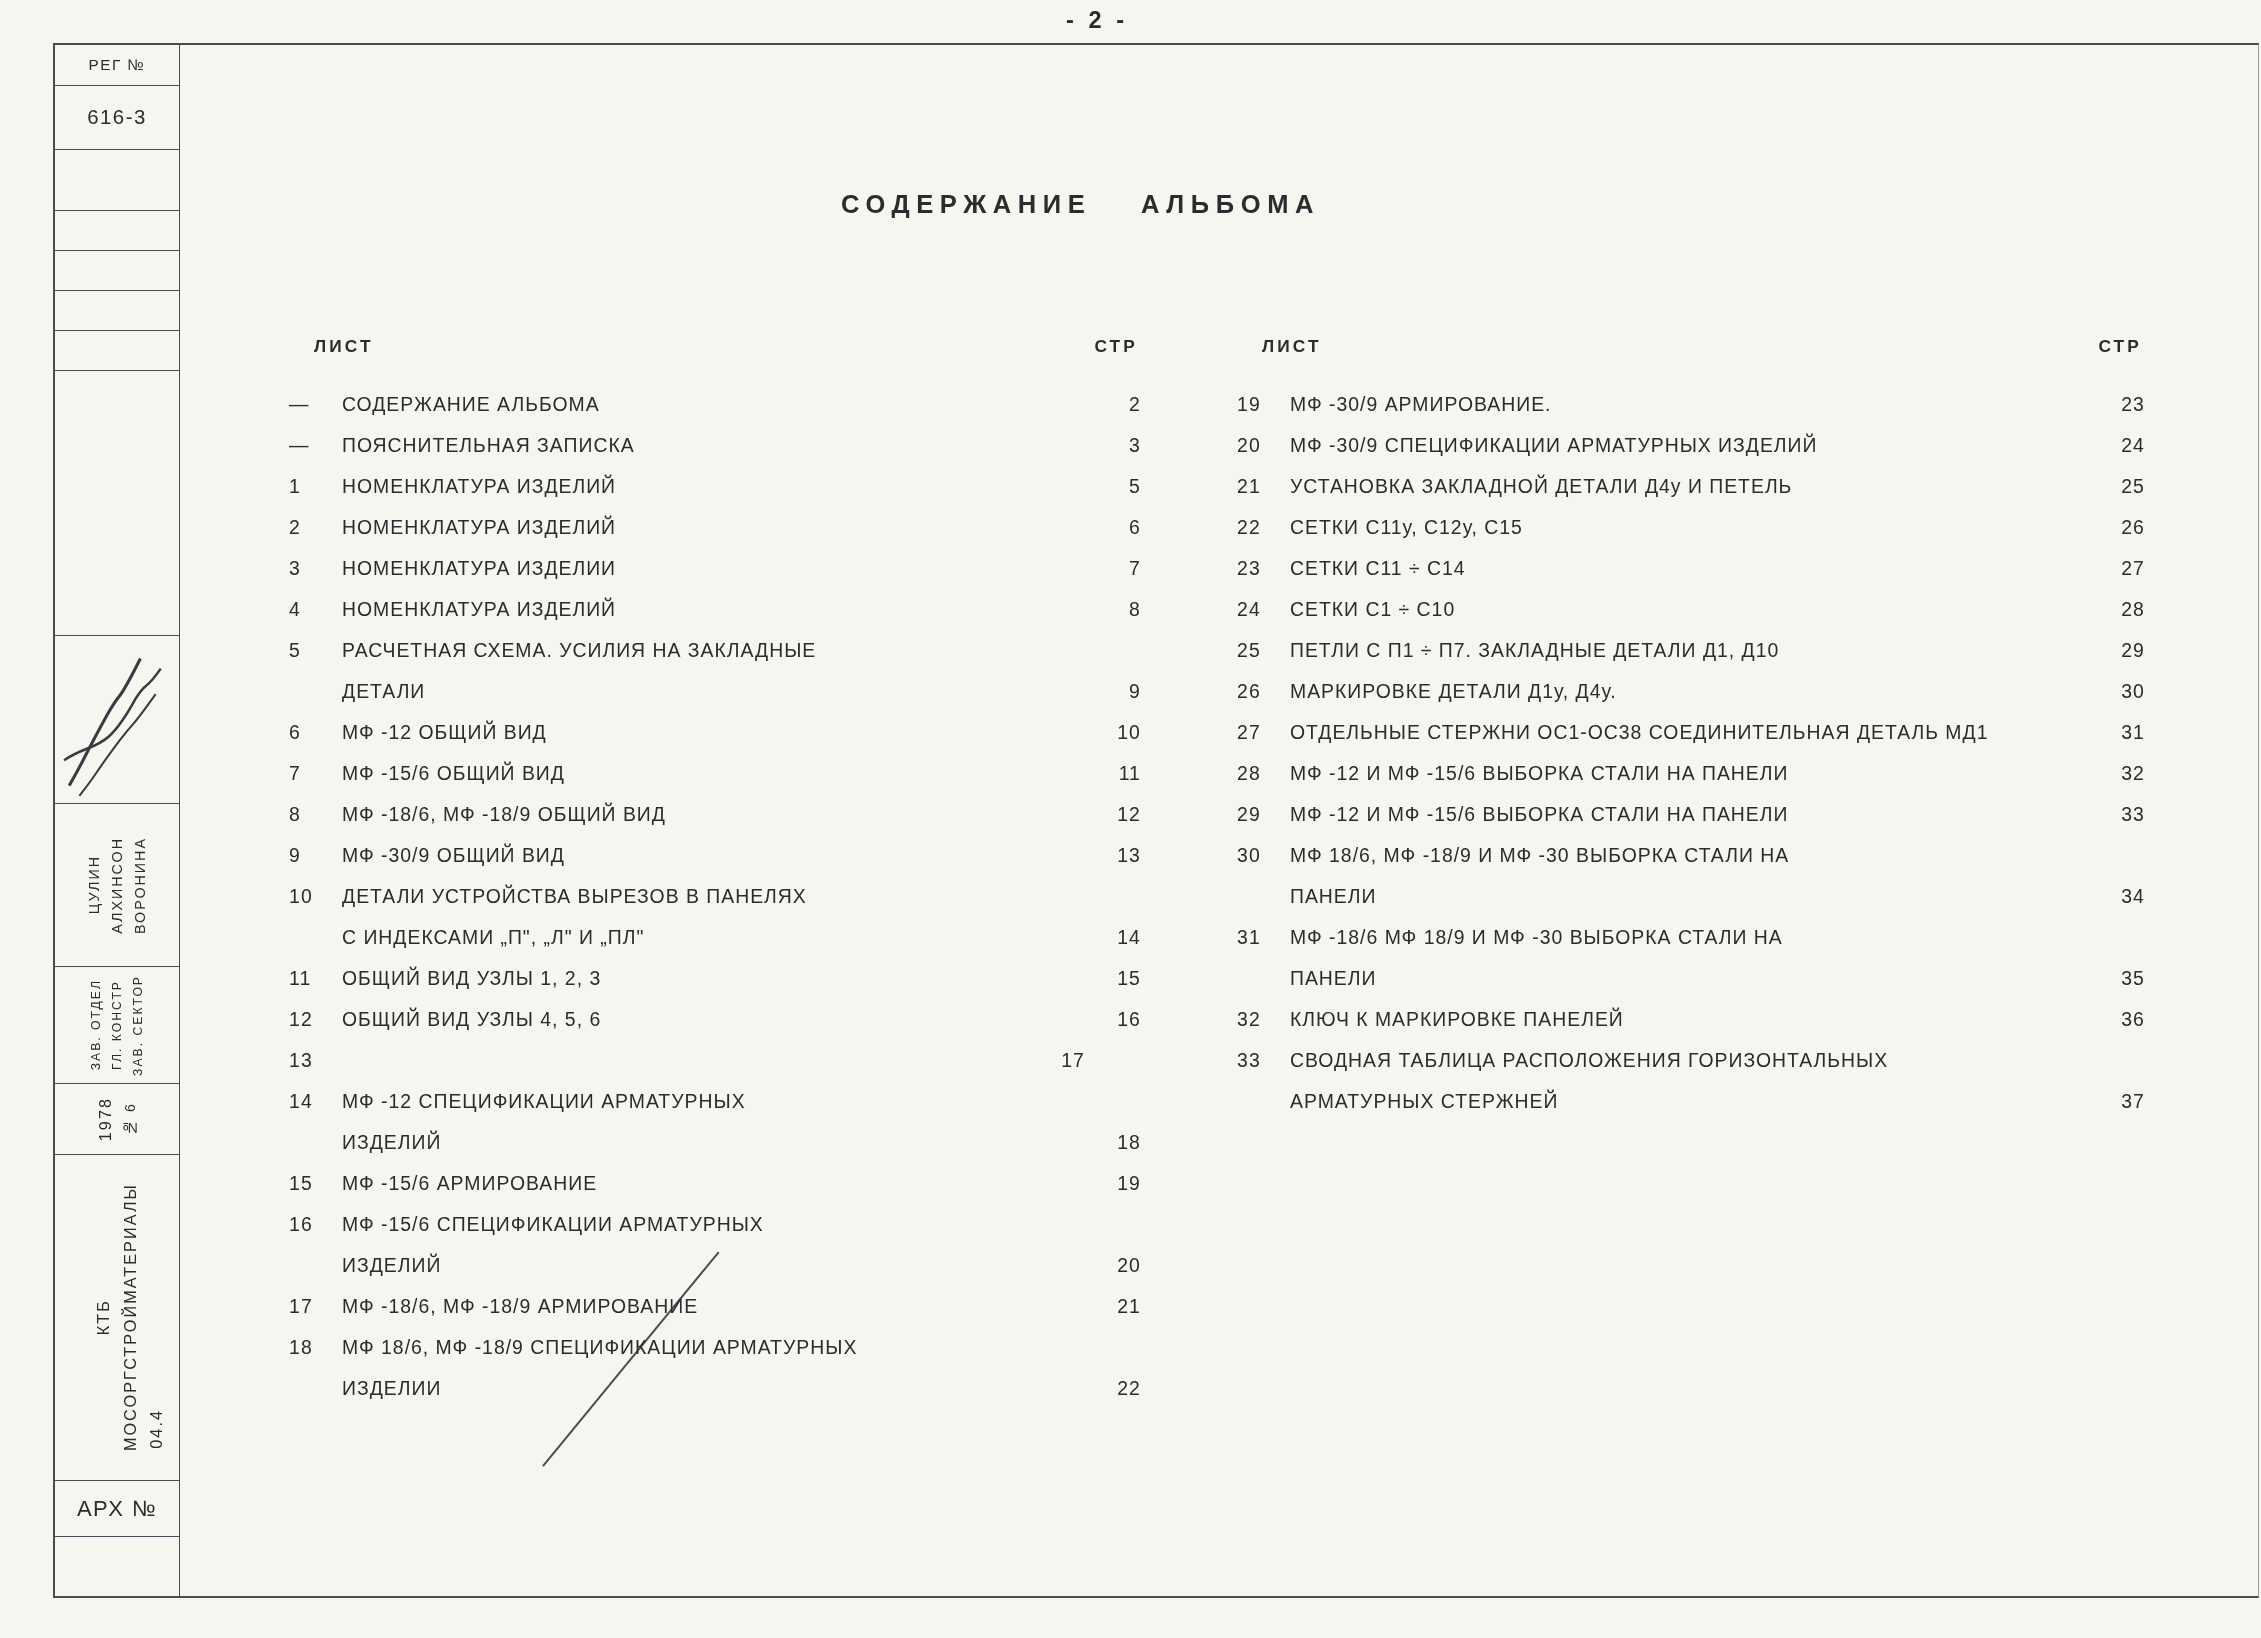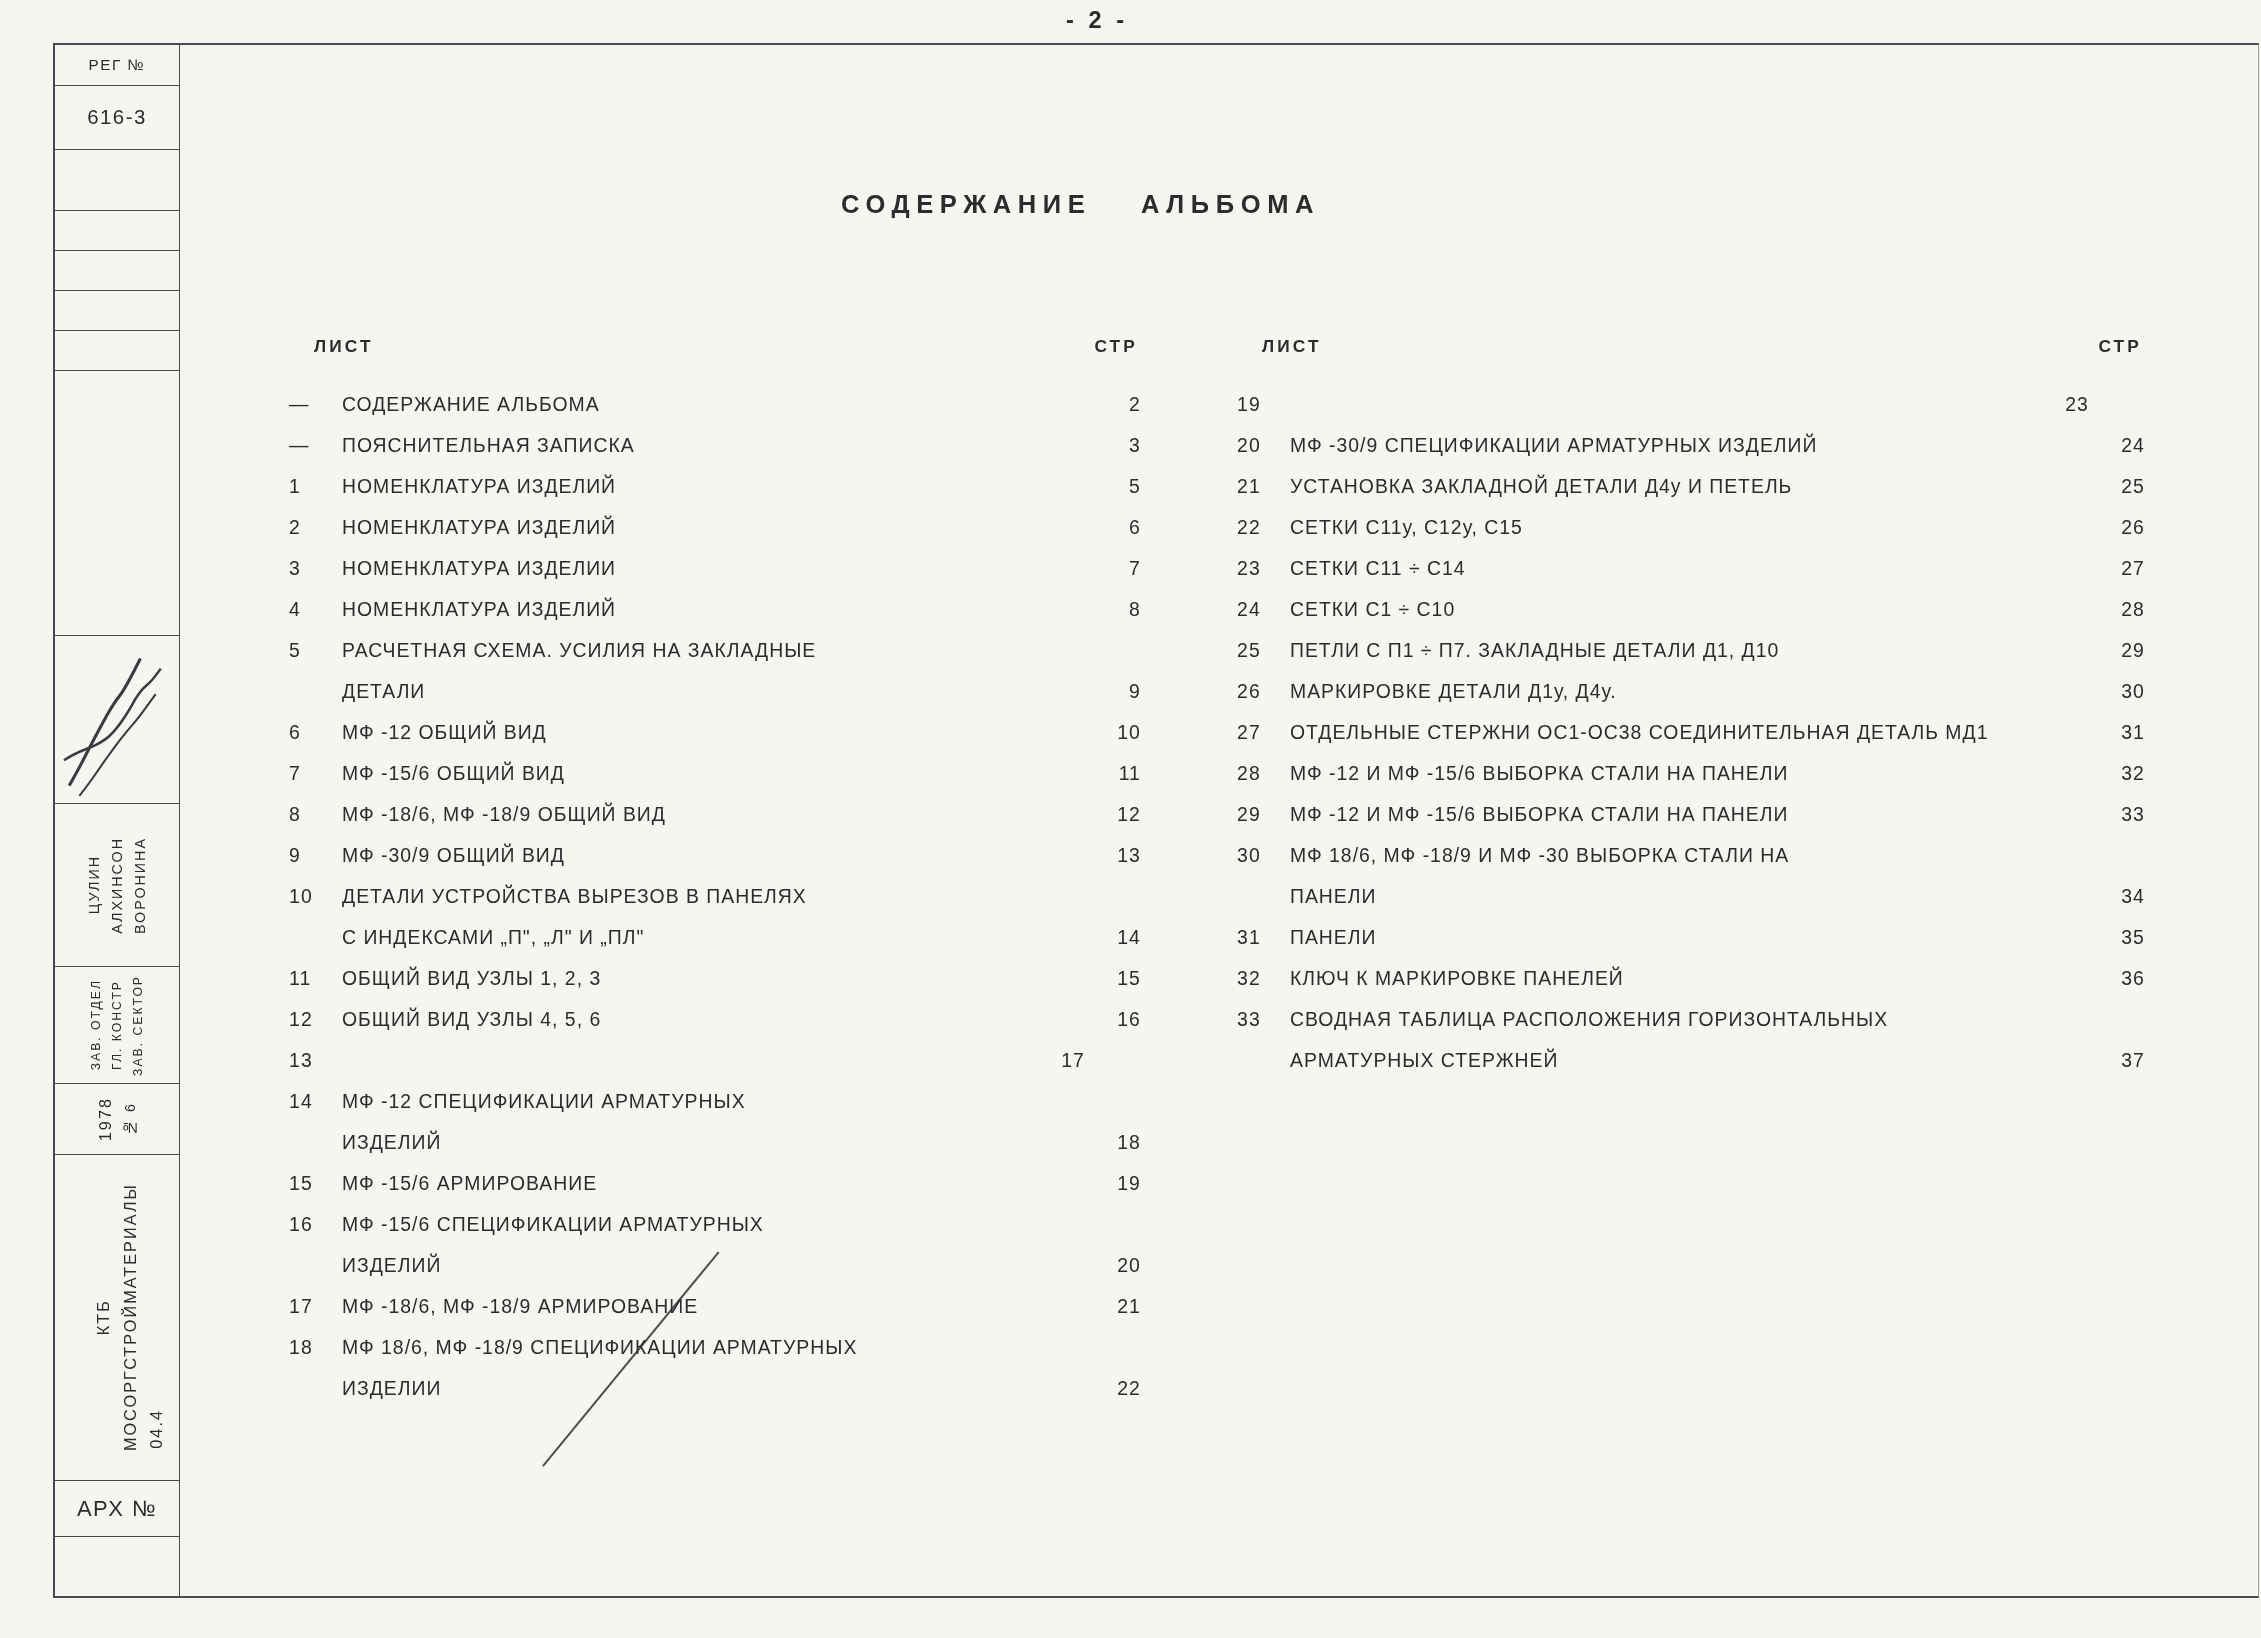--- a/index.html
+++ b/index.html
@@ -287,20 +287,23 @@
   </div>
 
   <div class="toc-col right">
     <div class="toc-head">
       <span class="h-sheet">ЛИСТ</span>
       <span class="h-page">СТР</span>
     </div>
     <div class="toc-list">
         <div class="toc-row">
           <div class="c-num">19</div>
+          <div class="c-text">
+            <div class="t-line">МФ -30/9   АРМИРОВАНИЕ.</div>
+          </div>
           <div class="c-page">23</div>
         </div>
         <div class="toc-row">
           <div class="c-num">20</div>
           <div class="c-text">
             <div class="t-line">МФ -30/9   СПЕЦИФИКАЦИИ  АРМАТУРНЫХ  ИЗДЕЛИЙ</div>
           </div>
           <div class="c-page">24</div>
         </div>
         <div class="toc-row">
@@ -370,20 +373,21 @@
           <div class="c-num">30</div>
           <div class="c-text">
             <div class="t-line">МФ 18/6,  МФ -18/9  И  МФ -30   ВЫБОРКА  СТАЛИ  НА</div>
             <div class="t-line">ПАНЕЛИ</div>
           </div>
           <div class="c-page">34</div>
         </div>
         <div class="toc-row">
           <div class="c-num">31</div>
           <div class="c-text">
+            <div class="t-line">МФ -18/6   МФ 18/9  И  МФ -30   ВЫБОРКА  СТАЛИ  НА</div>
             <div class="t-line">ПАНЕЛИ</div>
           </div>
           <div class="c-page">35</div>
         </div>
         <div class="toc-row">
           <div class="c-num">32</div>
           <div class="c-text">
             <div class="t-line">КЛЮЧ  К  МАРКИРОВКЕ  ПАНЕЛЕЙ</div>
           </div>
           <div class="c-page">36</div>

